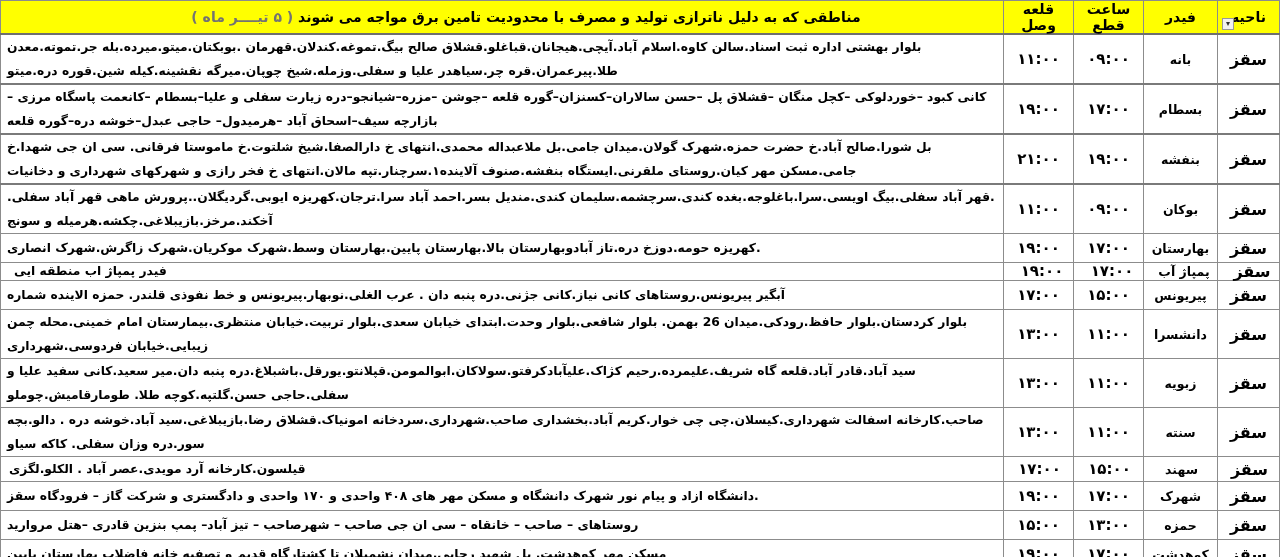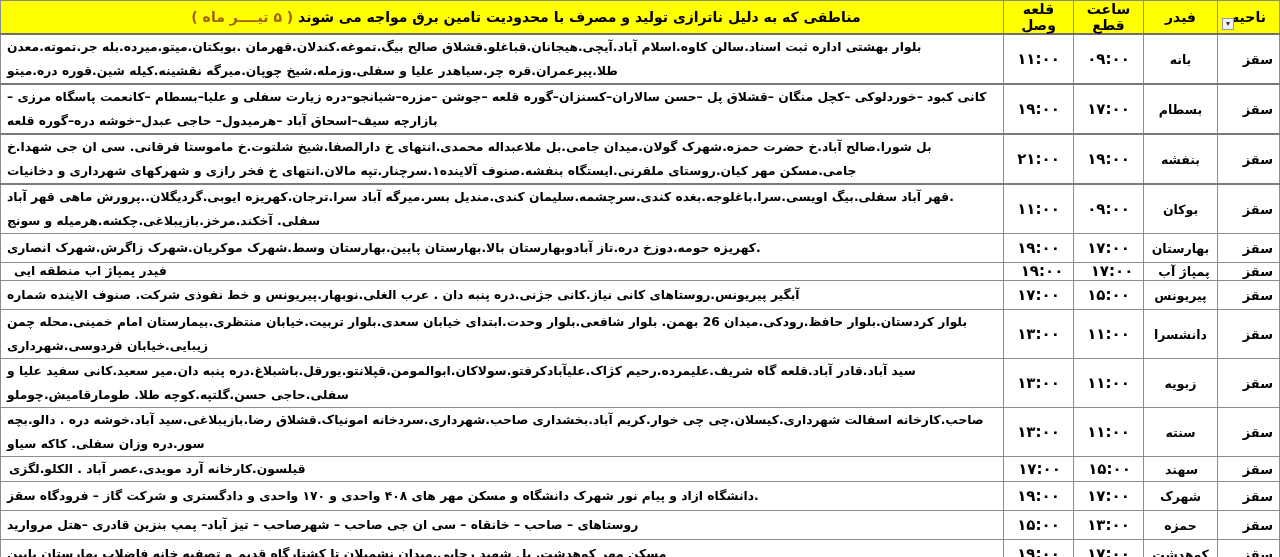--- a/index.html
+++ b/index.html
@@ -4,24 +4,24 @@
 <style>
   html, body { margin:0; padding:0; background:#ffffff; }
   body { width:1280px; height:557px; overflow:hidden; font-family:"DejaVu Sans", sans-serif; }
   .sheet { position:absolute; left:0; top:0; width:1280px; height:557px; }
   table.grid { border-collapse:collapse; direction:rtl; width:1280px; table-layout:fixed; }
   table.grid th, table.grid td { border:1px solid #8c8c8c; padding:0 6px; font-weight:bold; color:#000; }
   table.grid th { background:#ffff00; height:27px; font-size:14px; text-align:center; border-bottom:2px solid #6f6f6f; }
   th.col-region { position:relative; }
   .filter-btn { position:absolute; left:4px; bottom:3px; width:10px; height:10px; border:1px solid #999; background:#f1f1f1; font-size:8px; line-height:10px; text-align:center; color:#333; font-weight:normal; }
   th.col-areas { text-align:right; font-size:13.5px; }
-  th.col-areas .date { color:#a16207;margin-left:48px; }
+  th.col-areas .date { color:#737373;margin-left:48px; }
   td { font-size:12.5px; vertical-align:middle; }
   td.region, td.feeder, td.t { text-align:center; }
-  td.region { font-size:13px;text-align:right; }
+  td.region { font-size:16px; }
   td.t { font-size:15px; letter-spacing:0.5px; }
   td.areas { text-align:left; line-height:24px; font-size:12.3px; border-left:none; }
   tr.r2 td { height:48px; border-bottom:2px solid #7a7a7a; }
   tr.r1 td { height:24px;padding-left:8px; }
   tr.r1b td { height:28px; }
   tr.r1s td { height:17px; line-height:17px;padding-left:13px; }
   col.c-region { width:62px; }
   col.c-feeder { width:74px; }
   col.c-cut { width:70px; }
   col.c-con { width:70px; }
@@ -73,42 +73,42 @@
       <td class="feeder">بنفشه</td>
       <td class="t">۱۹:۰۰</td>
       <td class="t">۲۱:۰۰</td>
       <td class="areas">بل شورا.صالح آباد.خ حضرت حمزه.شهرک گولان.میدان جامی.بل ملاعبداله محمدی.انتهای خ دارالصفا.شیخ شلتوت.خ ماموستا فرقانی. سی ان جی شهدا.خ جامی.مسکن مهر کیان.روستای ملقرنی.ایستگاه بنفشه.صنوف آلاینده۱.سرچنار.تپه مالان.انتهای خ فخر رازی و شهرکهای شهرداری و دخانیات</td>
     </tr>
     <tr class="r1b">
       <td class="region">سقز</td>
       <td class="feeder">بوکان</td>
       <td class="t">۰۹:۰۰</td>
       <td class="t">۱۱:۰۰</td>
-      <td class="areas">.قهر آباد سفلی.بیگ اویسی.سرا.باغلوجه.بغده کندی.سرچشمه.سلیمان کندی.مندیل بسر.میرگه آباد سرا.ترجان.کهریزه ایوبی.گردیگلان..پرورش ماهی قهر آباد سفلی. آخکند.مرخز.بازیبلاغی.چکشه.هرمیله و سونج</td>
+      <td class="areas">.قهر آباد سفلی.بیگ اویسی.سرا.باغلوجه.بغده کندی.سرچشمه.سلیمان کندی.مندیل بسر.احمد آباد سرا.ترجان.کهریزه ایوبی.گردیگلان..پرورش ماهی قهر آباد سفلی. آخکند.مرخز.بازیبلاغی.چکشه.هرمیله و سونج</td>
     </tr>
     <tr class="r1b">
       <td class="region">سقز</td>
       <td class="feeder">بهارستان</td>
       <td class="t">۱۷:۰۰</td>
       <td class="t">۱۹:۰۰</td>
       <td class="areas">.کهریزه حومه.دوزخ دره.تاز آبادوبهارستان بالا.بهارستان پایین.بهارستان وسط.شهرک موکریان.شهرک زاگرش.شهرک انصاری</td>
     </tr>
     <tr class="r1s">
       <td class="region">سقز</td>
       <td class="feeder">پمپاژ آب</td>
       <td class="t">۱۷:۰۰</td>
       <td class="t">۱۹:۰۰</td>
       <td class="areas">فیدر پمپاژ اب منطقه ایی</td>
     </tr>
     <tr class="r1b">
       <td class="region">سقز</td>
       <td class="feeder">پیریونس</td>
       <td class="t">۱۵:۰۰</td>
       <td class="t">۱۷:۰۰</td>
-      <td class="areas">آبگیر پیریونس.روستاهای کانی نیاز.کانی جژنی.دره پنبه دان . عرب الغلی.نوبهار.پیریونس و خط نفوذی شرکت. صنوف الاینده شماره</td>
+      <td class="areas">آبگیر پیریونس.روستاهای کانی نیاز.کانی جژنی.دره پنبه دان . عرب الغلی.نوبهار.پیریونس و خط نفوذی قلندر. حمزه الاینده شماره</td>
     </tr>
     <tr class="r1b">
       <td class="region">سقز</td>
       <td class="feeder">دانشسرا</td>
       <td class="t">۱۱:۰۰</td>
       <td class="t">۱۳:۰۰</td>
       <td class="areas">بلوار کردستان.بلوار حافظ.رودکی.میدان 26 بهمن. بلوار شافعی.بلوار وحدت.ابتدای خیابان سعدی.بلوار تربیت.خیابان منتظری.بیمارستان امام خمینی.محله چمن زیبایی.خیابان فردوسی.شهرداری</td>
     </tr>
     <tr class="r1b">
       <td class="region">سقز</td>

